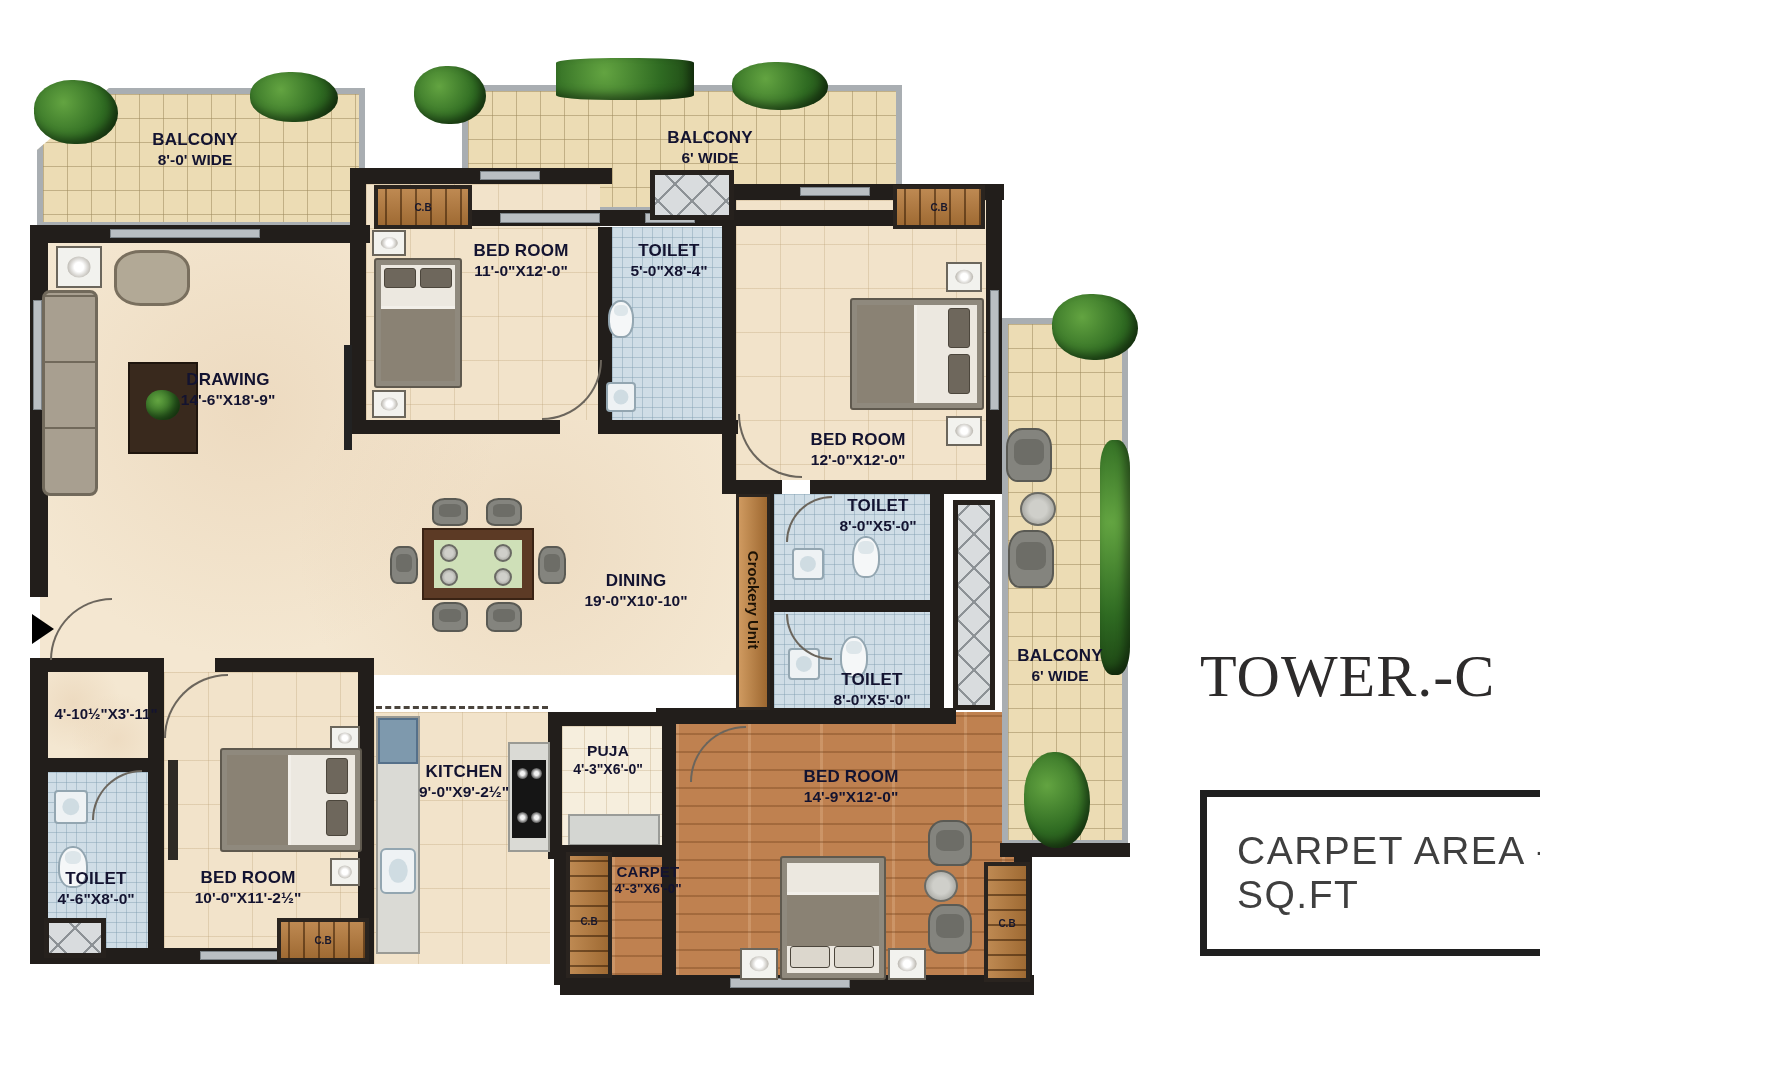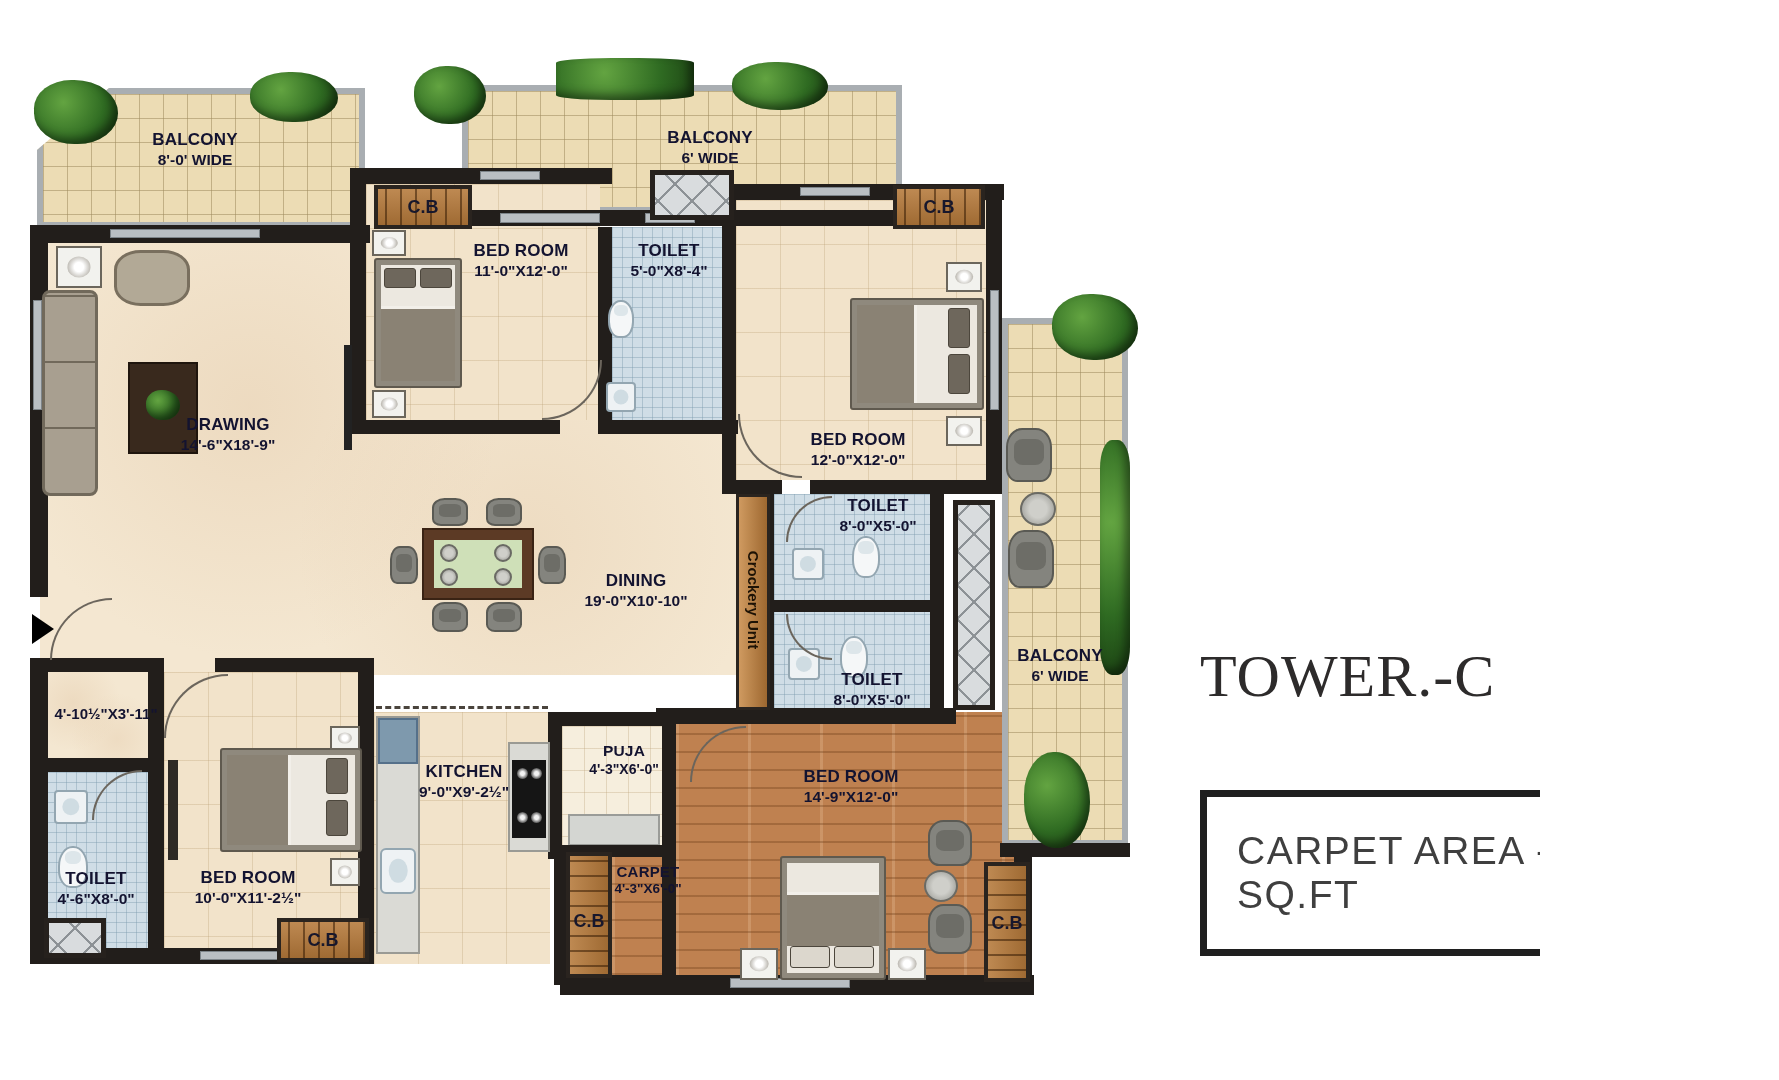--- a/index.html
+++ b/index.html
@@ -38,21 +38,21 @@
                          linear-gradient(90deg,rgba(255,255,255,.12),rgba(0,0,0,.12));}
   .crock{background:linear-gradient(90deg,#cf9a60,#9e6830);border:3px solid #2a241f;box-sizing:border-box;}
   .plant{background:radial-gradient(circle at 35% 35%,#63a441,#2f6b22 60%,#1d4514);
         border-radius:46% 54% 50% 50%;box-shadow:inset -5px -5px 10px rgba(0,0,0,.45);}
   .plantv{border-radius:40% 40% 40% 40%/12% 12% 12% 12%;}
   
   .rlabel{position:absolute;transform:translate(-50%,-50%);text-align:center;color:#131330;
         font-weight:bold;line-height:1.22;white-space:nowrap;z-index:40;}
   .rlabel .l1{display:block;font-size:17px;letter-spacing:.2px;}
   .rlabel .l2{display:block;font-size:15.5px;}
-  .cbl{position:absolute;transform:translate(-50%,-50%);font-weight:bold;font-size:18px;color:#17172c;z-index:41;}
+  .cbl{position:absolute;transform:translate(-50%,-50%);font-weight:bold;font-size:10px;color:#17172c;z-index:41;}
   .vtext{writing-mode:vertical-rl;transform:translate(-50%,-50%);font-weight:bold;font-size:15px;color:#1d1205;z-index:41;position:absolute;white-space:nowrap;}
   
   .furn{position:absolute;box-sizing:border-box;}
   .bedframe{background:#8f897d;border:2px solid #5f594e;border-radius:3px;}
   .mattress{background:#ece8e0;}
   .pillow{background:#6e675c;border:1px solid #4c463c;border-radius:3px;}
   .pillowlt{background:#dcd7cd;}
   .blanket{background:#8a8274;border-top:3px solid #f2efe9;}
   .nstand{background:#f2f2ee;border:2px solid #6b665c;}
   .nstand:after{content:"";position:absolute;left:50%;top:50%;width:55%;height:55%;transform:translate(-50%,-50%);
@@ -282,21 +282,21 @@
     <span class="l2">11'-0"X12'-0"</span>
   </div>
   <div class="rlabel" style="left:669px;top:261px;">
     <span class="l1">TOILET</span>
     <span class="l2">5'-0"X8'-4"</span>
   </div>
   <div class="rlabel" style="left:858px;top:450px;">
     <span class="l1">BED ROOM</span>
     <span class="l2">12'-0"X12'-0"</span>
   </div>
-  <div class="rlabel" style="left:228px;top:390px;margin-top:45px;">
+  <div class="rlabel" style="left:228px;top:390px;">
     <span class="l1">DRAWING</span>
     <span class="l2">14'-6"X18'-9"</span>
   </div>
   <div class="rlabel" style="left:636px;top:583px;margin-top:8px;">
     <span class="l1">DINING</span>
     <span class="l2">19'-0"X10'-10"</span>
   </div>
   <div class="rlabel" style="left:878px;top:516px;">
     <span class="l1">TOILET</span>
     <span class="l2">8'-0"X5'-0"</span>
@@ -317,21 +317,21 @@
     <span class="l2">4'-6"X8'-0"</span>
   </div>
   <div class="rlabel" style="left:248px;top:888px;">
     <span class="l1">BED ROOM</span>
     <span class="l2">10'-0"X11'-2½"</span>
   </div>
   <div class="rlabel" style="left:464px;top:782px;">
     <span class="l1">KITCHEN</span>
     <span class="l2">9'-0"X9'-2½"</span>
   </div>
-  <div class="rlabel" style="left:624px;top:760px;">
+  <div class="rlabel" style="left:608px;top:760px;">
     <span class="l1" style="font-size:15.5px;">PUJA</span>
     <span class="l2" style="font-size:14px;">4'-3"X6'-0"</span>
   </div>
   <div class="rlabel" style="left:648px;top:880px;">
     <span class="l1" style="font-size:15px;">CARPET</span>
     <span class="l2" style="font-size:13.5px;">4'-3"X6'-0"</span>
   </div>
   <div class="rlabel" style="left:851px;top:787px;">
     <span class="l1">BED ROOM</span>
     <span class="l2">14'-9"X12'-0"</span>

